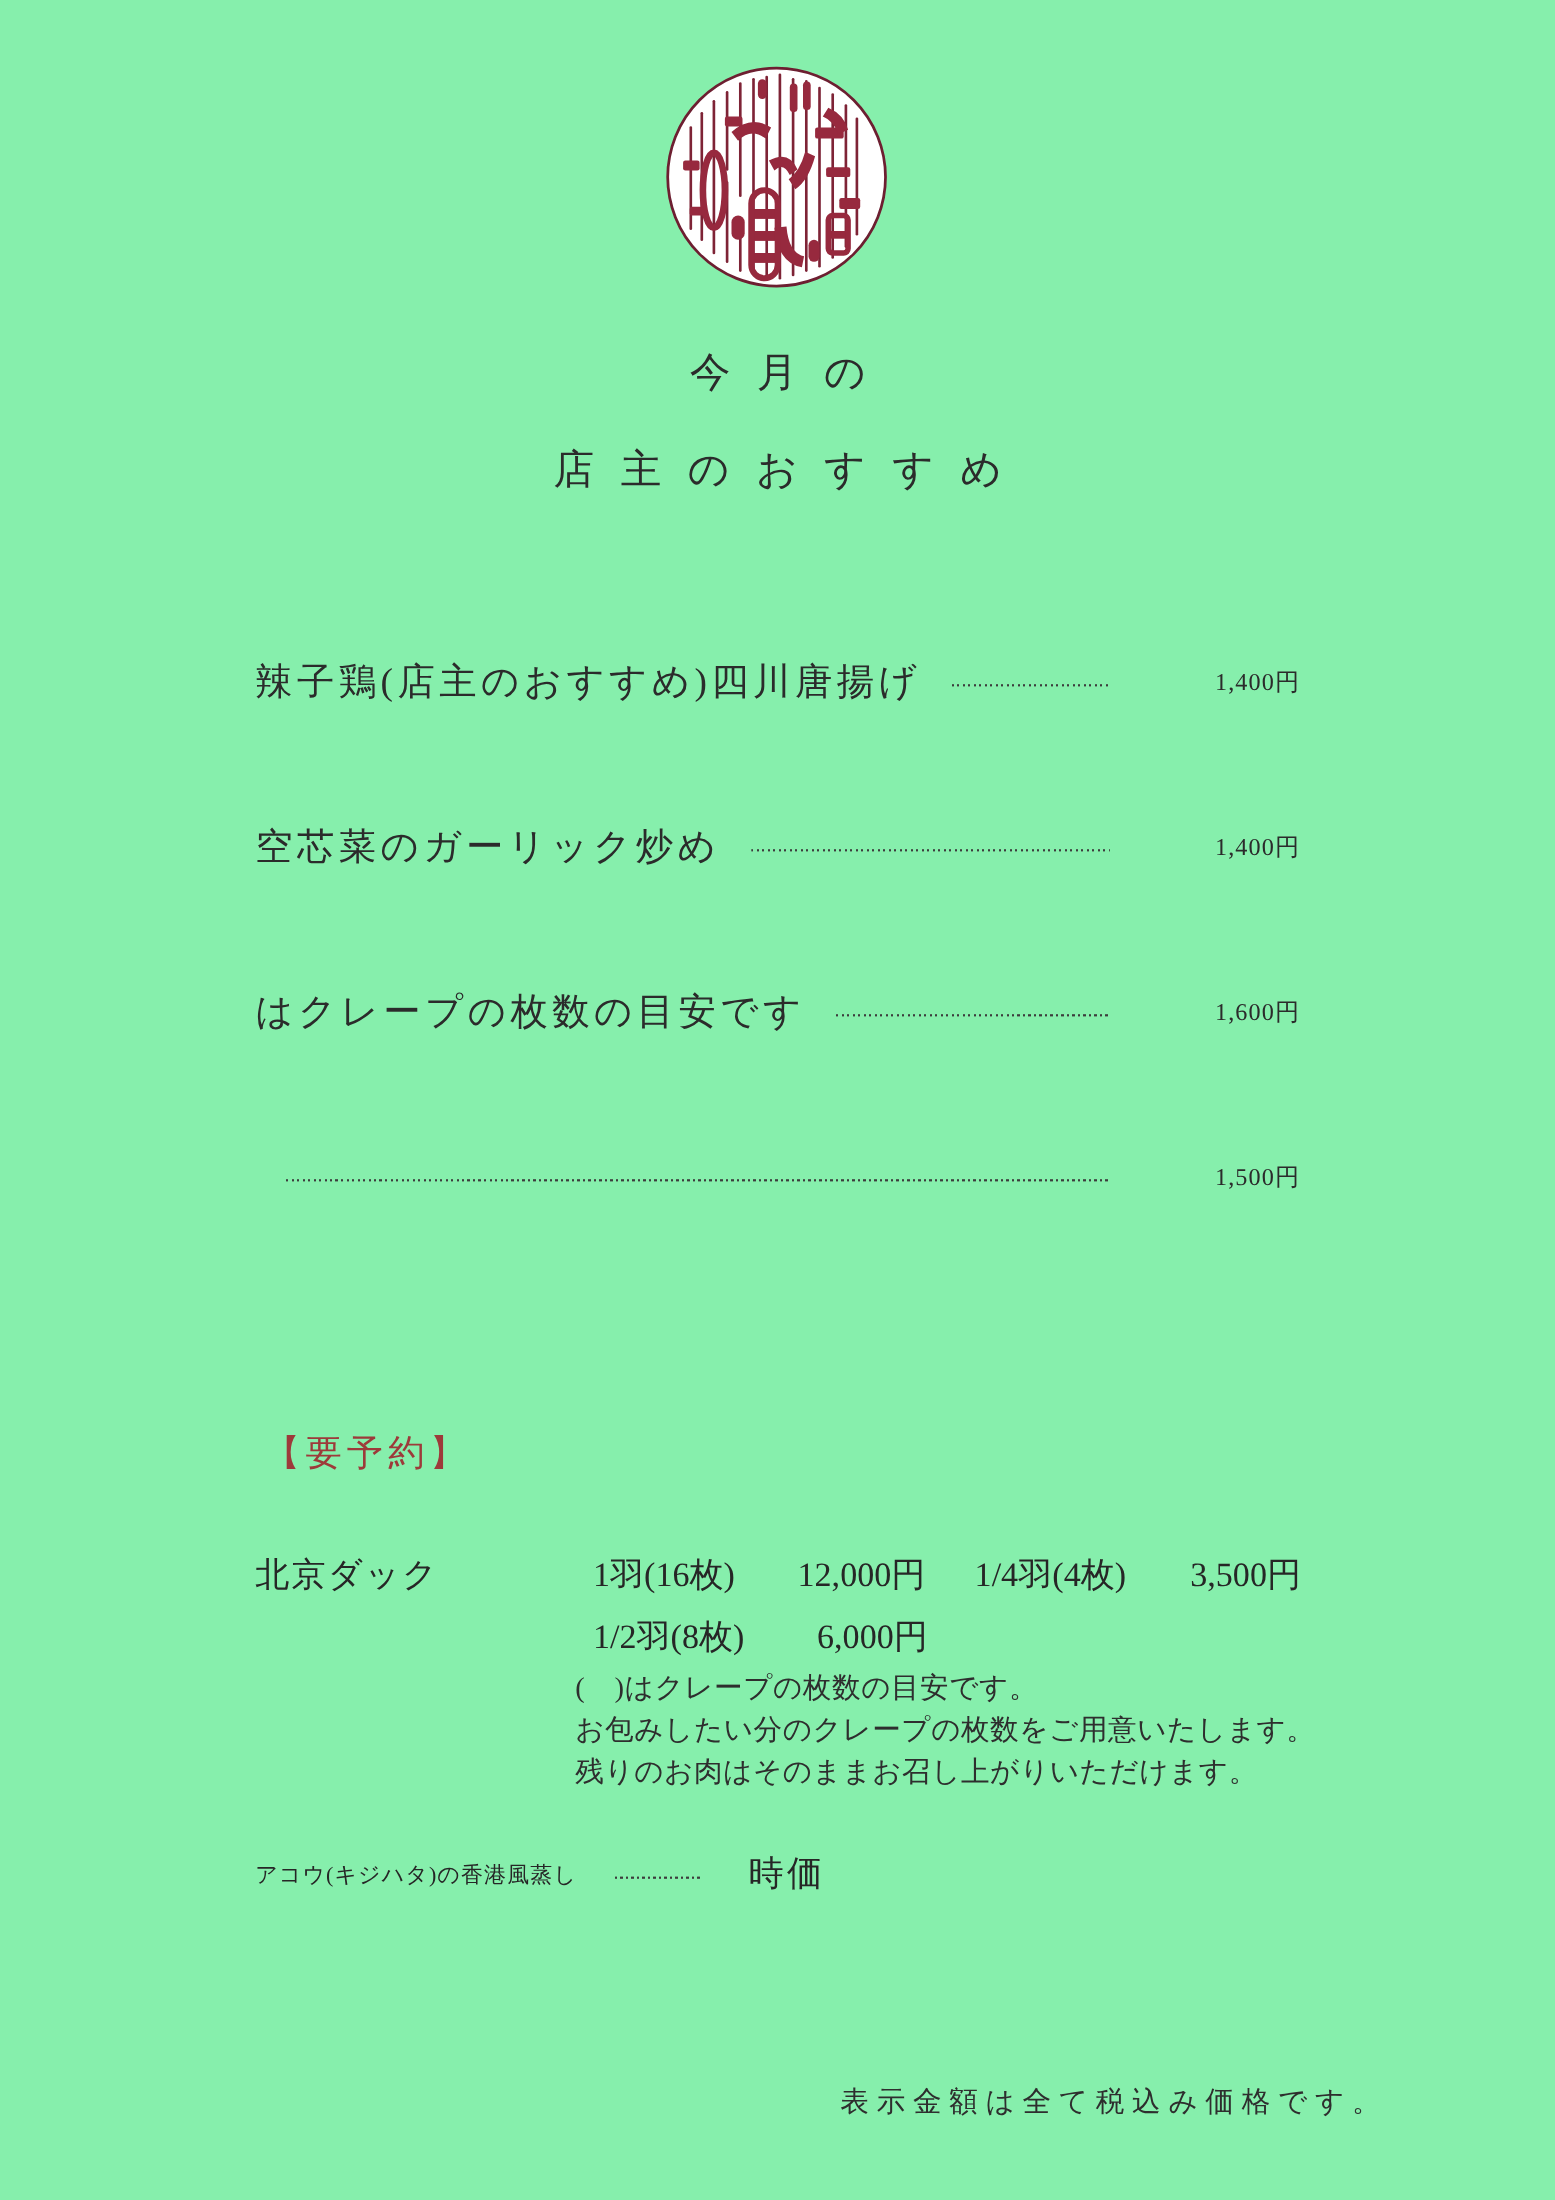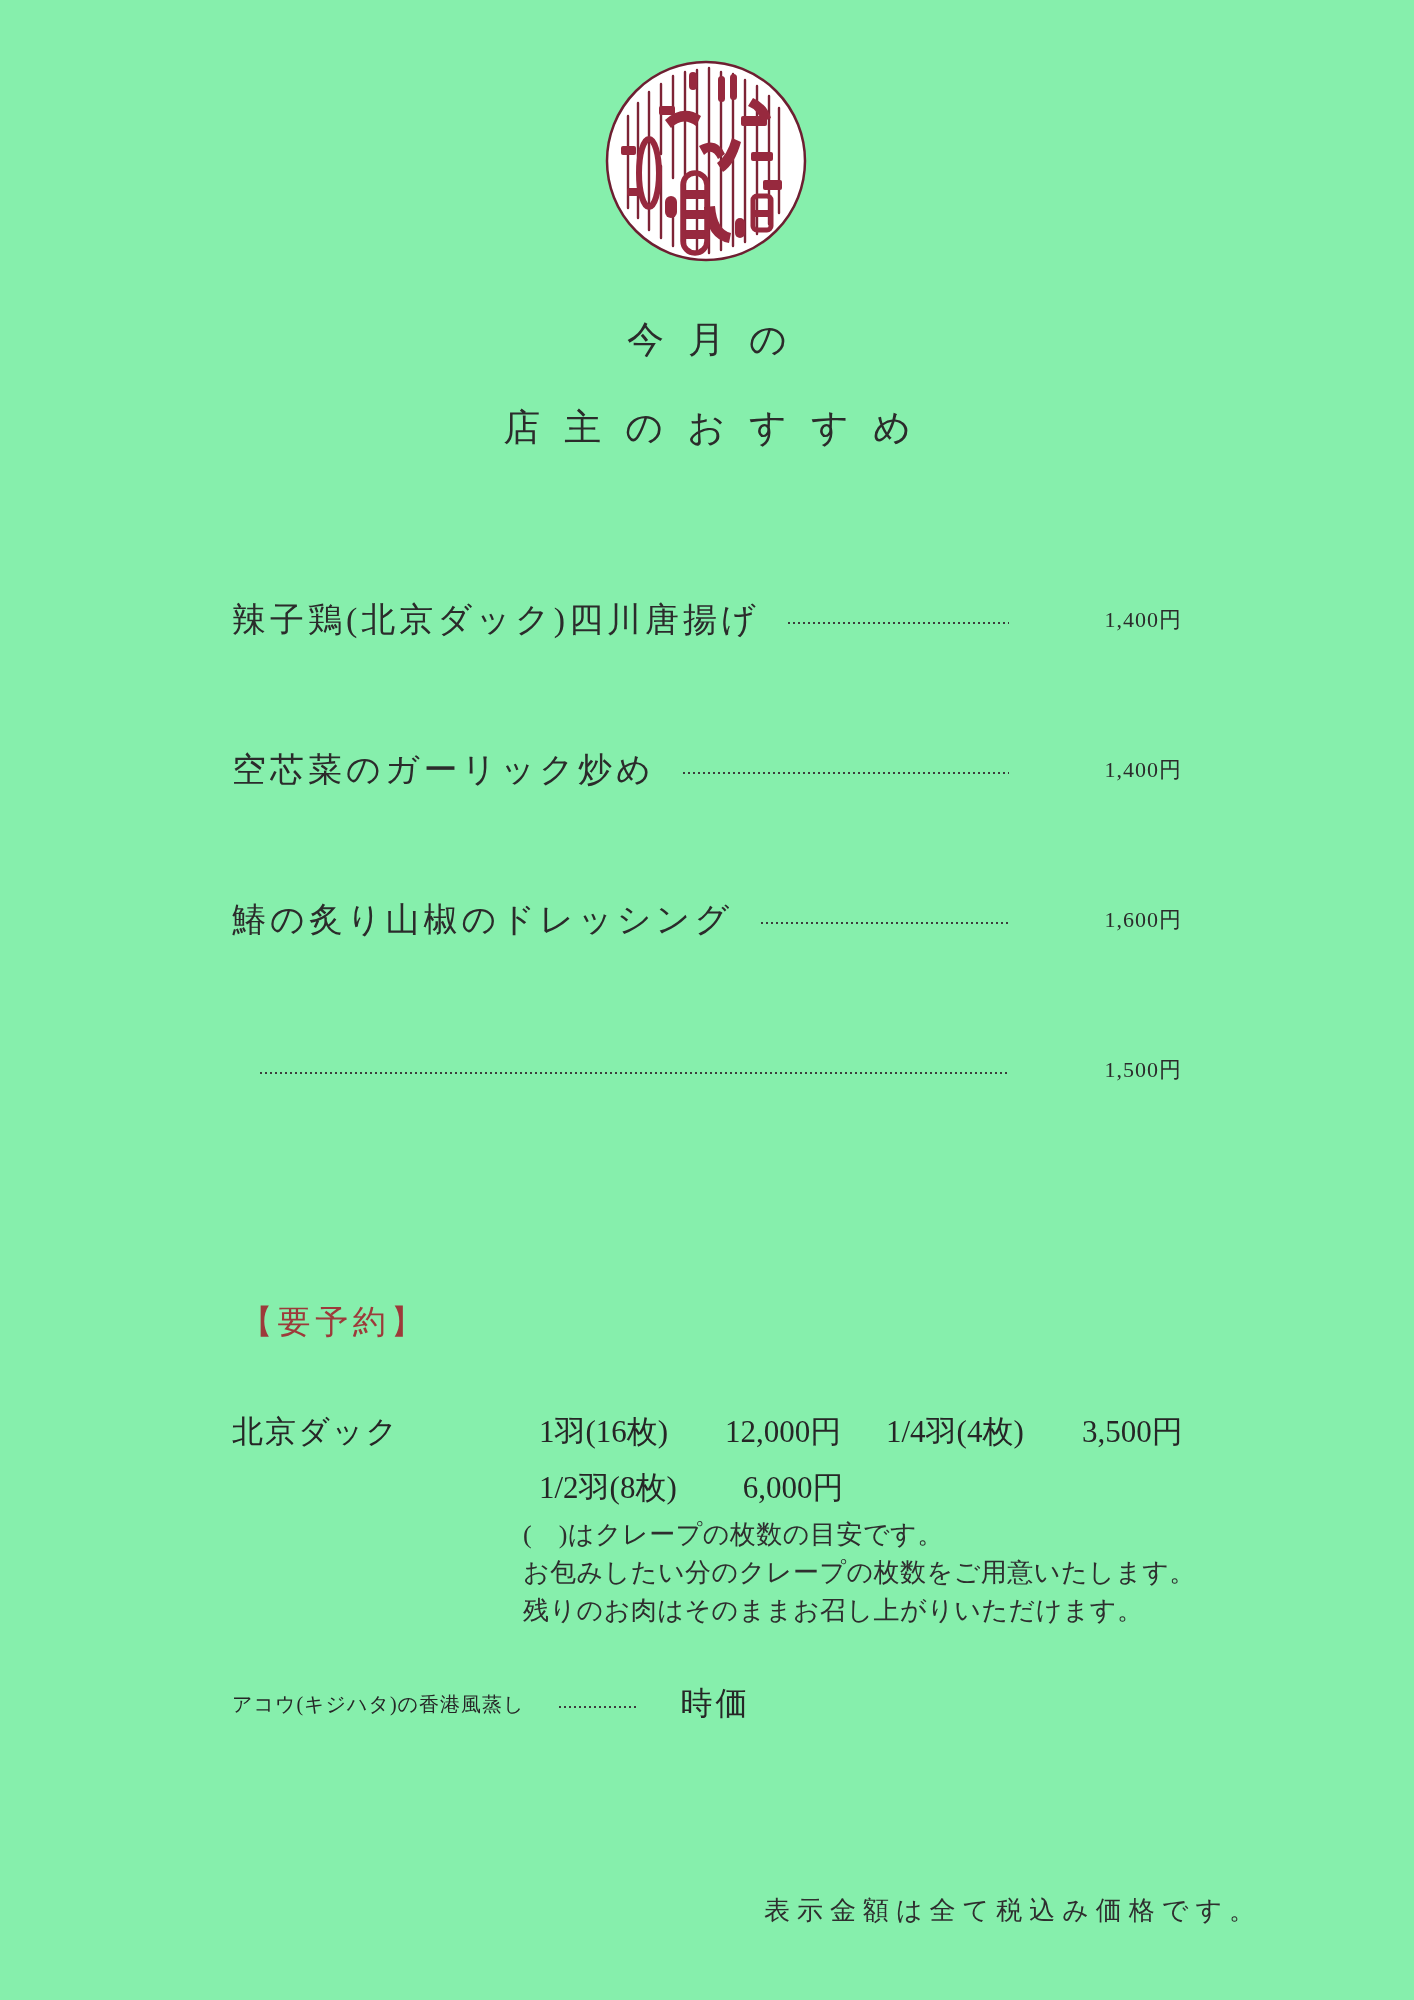--- a/index.html
+++ b/index.html
@@ -115,31 +115,31 @@
         <rect x="150" y="138" width="18" height="34" rx="4" stroke-width="5"></rect>
       </g>
     </svg>
   </div>
 
   <h1 class="title title-line1">今月の</h1>
   <h1 class="title title-line2">店主のおすすめ</h1>
 
   <div class="items">
     <div class="item-row">
-      <span class="item-name">辣子鶏(北京ダック)四川唐揚げ</span>
+      <span class="item-name">辣子鶏(店主のおすすめ)四川唐揚げ</span>
       <span class="leader"></span>
       <span class="item-price">1,400円</span>
     </div>
     <div class="item-row">
       <span class="item-name">空芯菜のガーリック炒め</span>
       <span class="leader"></span>
       <span class="item-price">1,400円</span>
     </div>
     <div class="item-row">
-      <span class="item-name">鰆の炙り山椒のドレッシング</span>
+      <span class="item-name">はクレープの枚数の目安です</span>
       <span class="leader"></span>
       <span class="item-price">1,600円</span>
     </div>
     <div class="item-row">
       <span class="leader"></span>
       <span class="item-price">1,500円</span>
     </div>
   </div>
 
   <h2 class="reserve-heading">【要予約】</h2>

